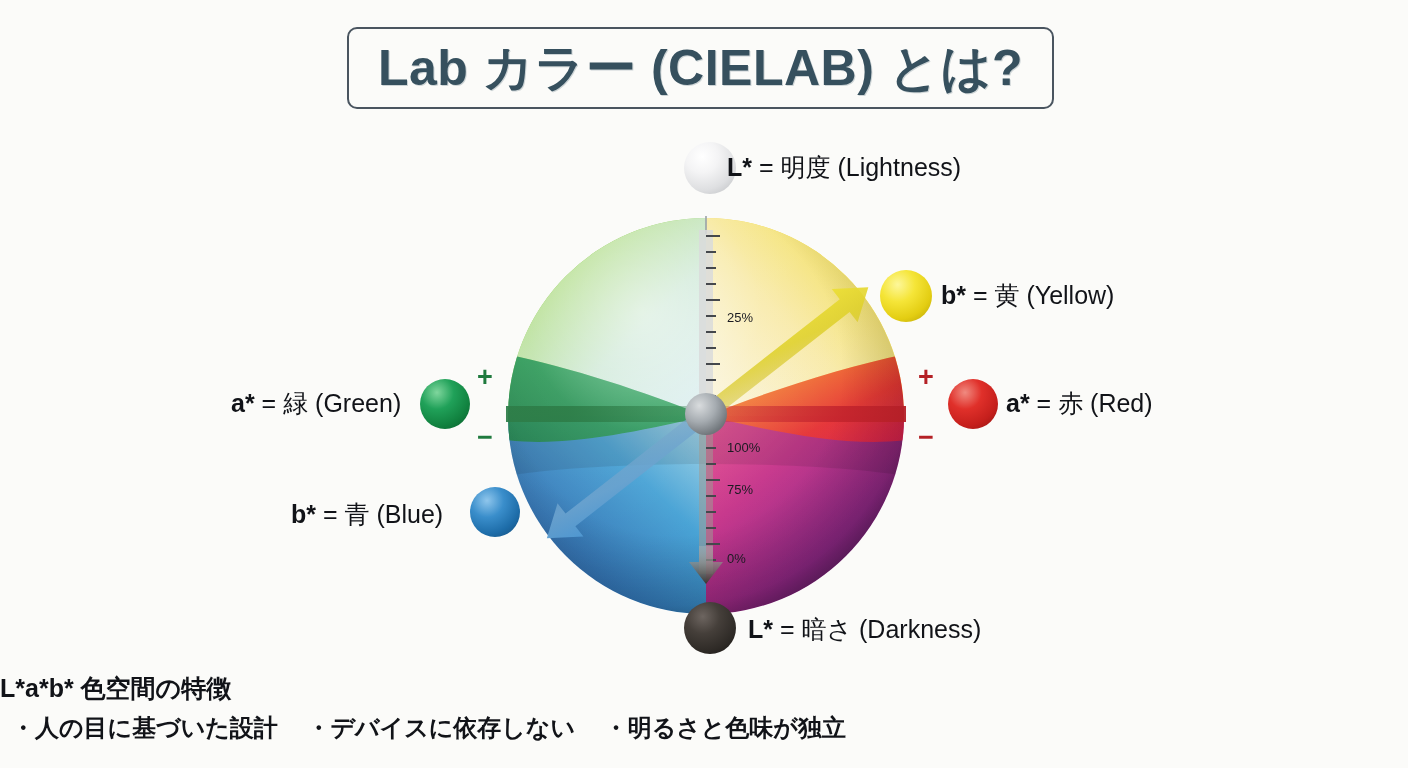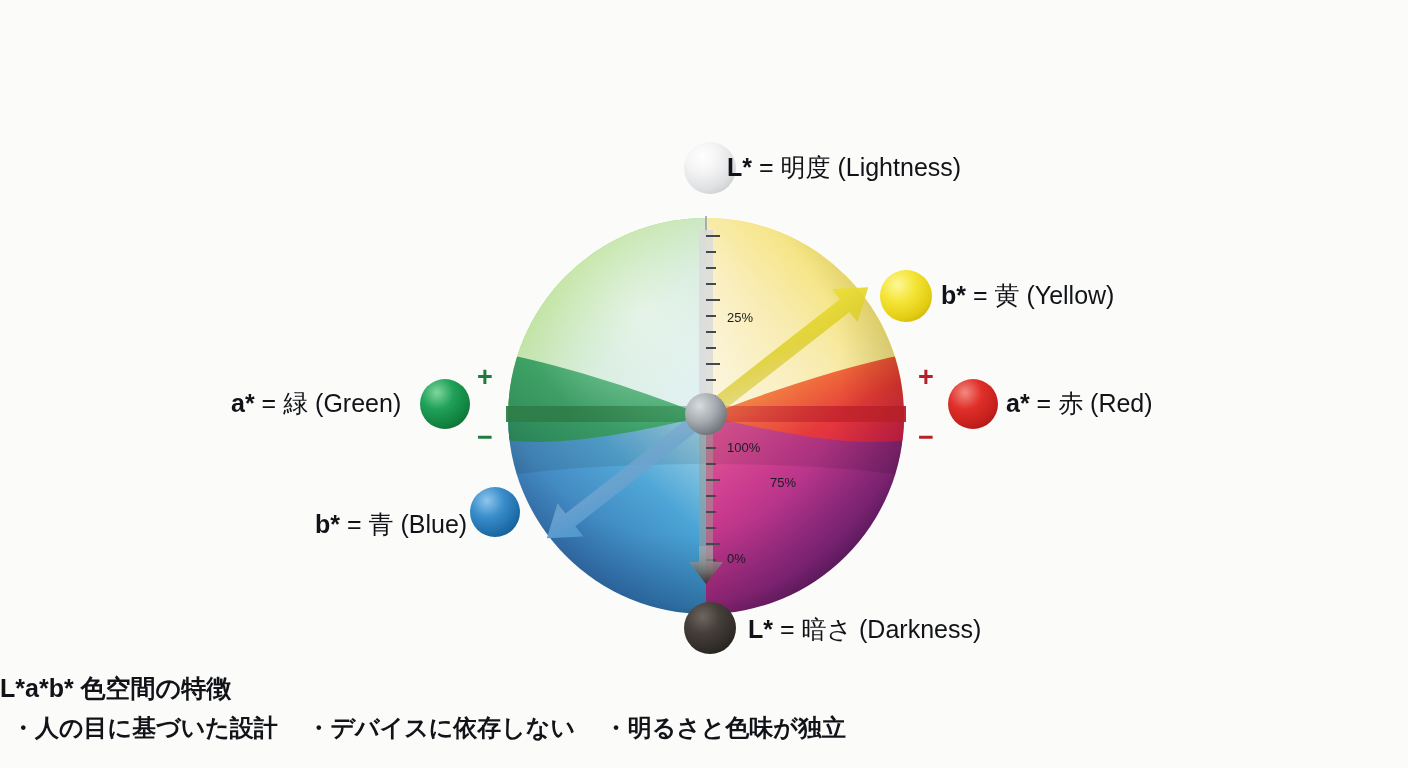--- a/index.html
+++ b/index.html
@@ -115,20 +115,23 @@
     font-size: 13px;
     color: #1b1b22;
     white-space: nowrap;
   }
 </style>
 </head>
 <body>
 
 <div id="stage">
 
+  <div id="title-box">
+    <div id="title-text">Lab カラー (CIELAB) とは?</div>
+  </div>
 
   <div id="sphere-wrap">
     <svg width="400" height="400" viewBox="0 0 400 400">
       <defs>
 
         <linearGradient id="gQ_UL" x1="1" y1="1" x2="0.08" y2="0.05">
           <stop offset="0%" stop-color="#cfe6ef"></stop>
           <stop offset="30%" stop-color="#b9dfc9"></stop>
           <stop offset="62%" stop-color="#9ed76e"></stop>
           <stop offset="100%" stop-color="#84c93f"></stop>
@@ -286,21 +289,21 @@
           <path d="M200,190 H28 v-13 l-30,21 l30,21 v-13 H200 Z" fill="url(#gArrBlue)"></path>
         </g>
       </g>
 
       <circle cx="200" cy="198" r="21" fill="url(#gCenter)"></circle>
     </svg>
 
     
     <div class="tick-label" style="left:221px; top:224px;">100%</div>
     <div class="tick-label" style="left:221px; top:94px;">25%</div>
-    <div class="tick-label" style="left:221px; top:259px;margin-left:43px;">75%</div>
+    <div class="tick-label" style="left:221px; top:266px;">75%</div>
     <div class="tick-label" style="left:221px; top:335px;">0%</div>
   </div>
 
   <div class="ball" style="left:684px; top:142px; width:52px; height:52px;
               background: radial-gradient(circle at 35% 28%, #ffffff 0%, #f4f4f5 32%, #dedfe1 66%, #b8babd 100%);"></div>
   <div class="lbl" style="left:727px; top:155px;">
     <b>L*</b><span> = 明度 (Lightness)</span>
   </div>
 
   <div class="ball" style="left:880px; top:270px; width:52px; height:52px;
@@ -318,21 +321,21 @@
   </div>
 
   <div class="lbl" style="left:231px; top:391px;">
     <b>a*</b><span> = 緑 (Green)</span>
   </div>
   <div class="ball" style="left:420px; top:379px; width:50px; height:50px;
               background: radial-gradient(circle at 34% 27%, #7fd69d 0%, #20a159 34%, #11813f 68%, #0a5a2c 100%);"></div>
   <div class="sign" style="left:477px; top:364px; color:#1f7a3e;">+</div>
   <div class="sign" style="left:477px; top:424px; color:#1f7a3e;">−</div>
 
-  <div class="lbl" style="left:315px; top:502px;margin-top:10px;">
+  <div class="lbl" style="left:291px; top:502px;">
     <b>b*</b><span> = 青 (Blue)</span>
   </div>
   <div class="ball" style="left:470px; top:487px; width:50px; height:50px;
               background: radial-gradient(circle at 34% 27%, #8fc6ec 0%, #3a8ecb 34%, #1d6ca8 68%, #144a75 100%);"></div>
 
   <div class="ball" style="left:684px; top:602px; width:52px; height:52px;
               background: radial-gradient(circle at 36% 28%, #6d6560 0%, #453f3a 34%, #2e2a26 70%, #151311 100%);"></div>
   <div class="lbl" style="left:748px; top:617px;">
     <b>L*</b><span> = 暗さ (Darkness)</span>
   </div>

